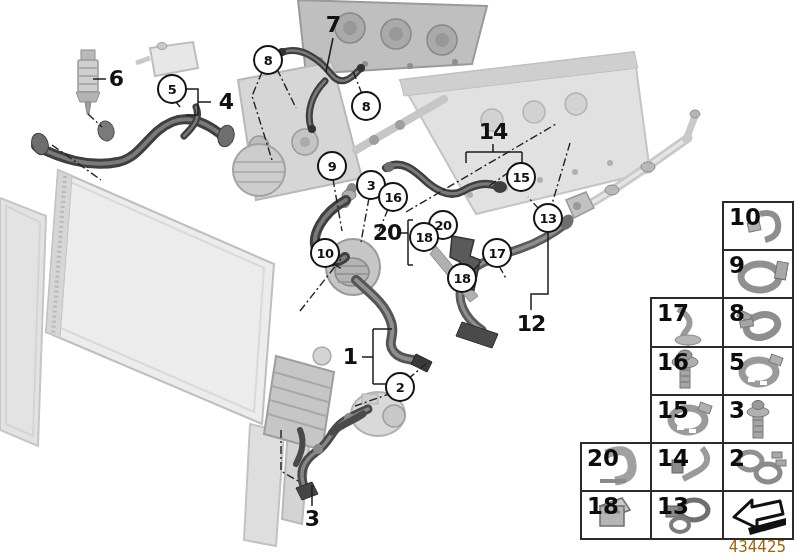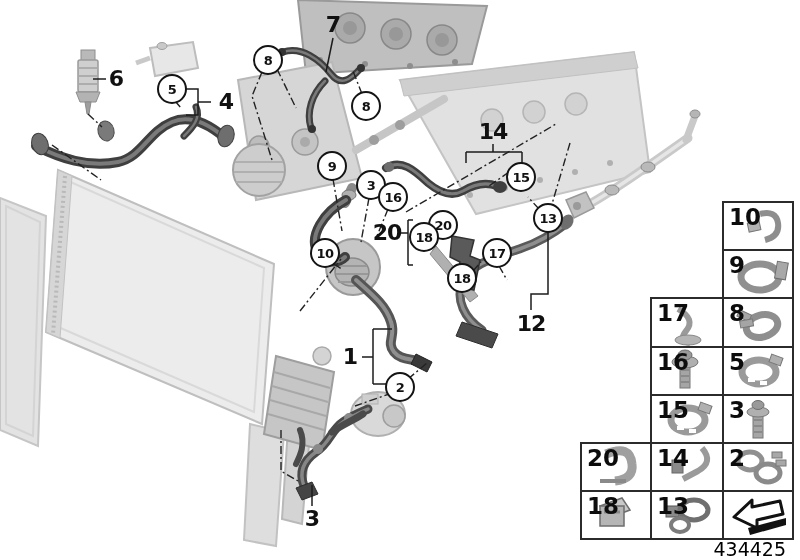--- a/index.html
+++ b/index.html
@@ -7,21 +7,21 @@
          font-family:"DejaVu Sans",sans-serif;}
   #art{position:absolute;left:0;top:0;}
   .lbl{position:absolute;transform:translate(-50%,-50%);font-weight:bold;font-size:22px;
        color:#111;line-height:1;letter-spacing:-1px;}
   .cc{position:absolute;transform:translate(-50%,-50%);width:26px;height:26px;
       border:2px solid #141414;border-radius:50%;background:#fff;display:flex;
       align-items:center;justify-content:center;font-weight:bold;font-size:13px;
       color:#111;line-height:1;letter-spacing:-0.5px;}
   .legend-num{position:absolute;font-weight:bold;font-size:23px;color:#0c0c0c;line-height:1;}
   .drawing-number{position:absolute;left:700px;top:538px;width:86px;text-align:right;
-      font-size:19px;color:#000000;}
+      font-size:15px;color:#a16207;}
 </style>
 </head>
 <body>
 
 <div id="stage">
 
 <svg id="art" width="800" height="560" viewBox="0 0 800 560">
 
   <g>
     <polygon points="0,198 46,216 38,446 0,430" fill="#e3e3e3" stroke="#c6c6c6" stroke-width="2"></polygon>

